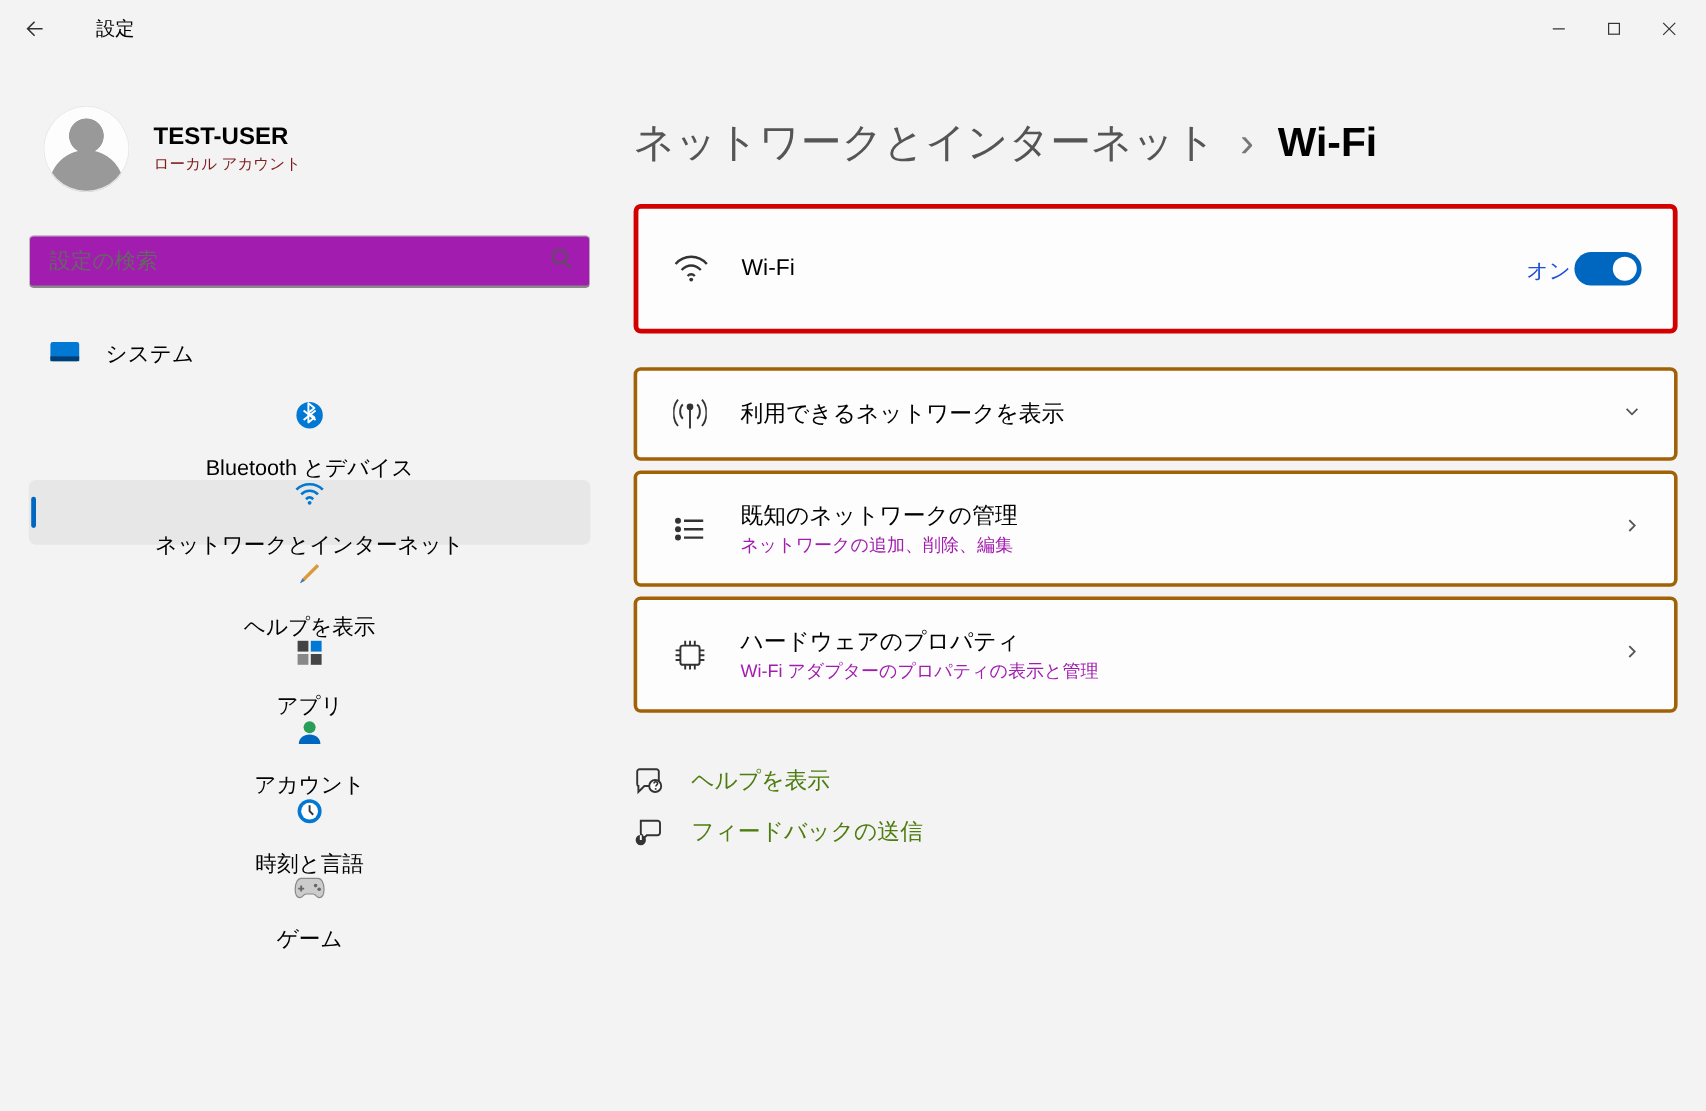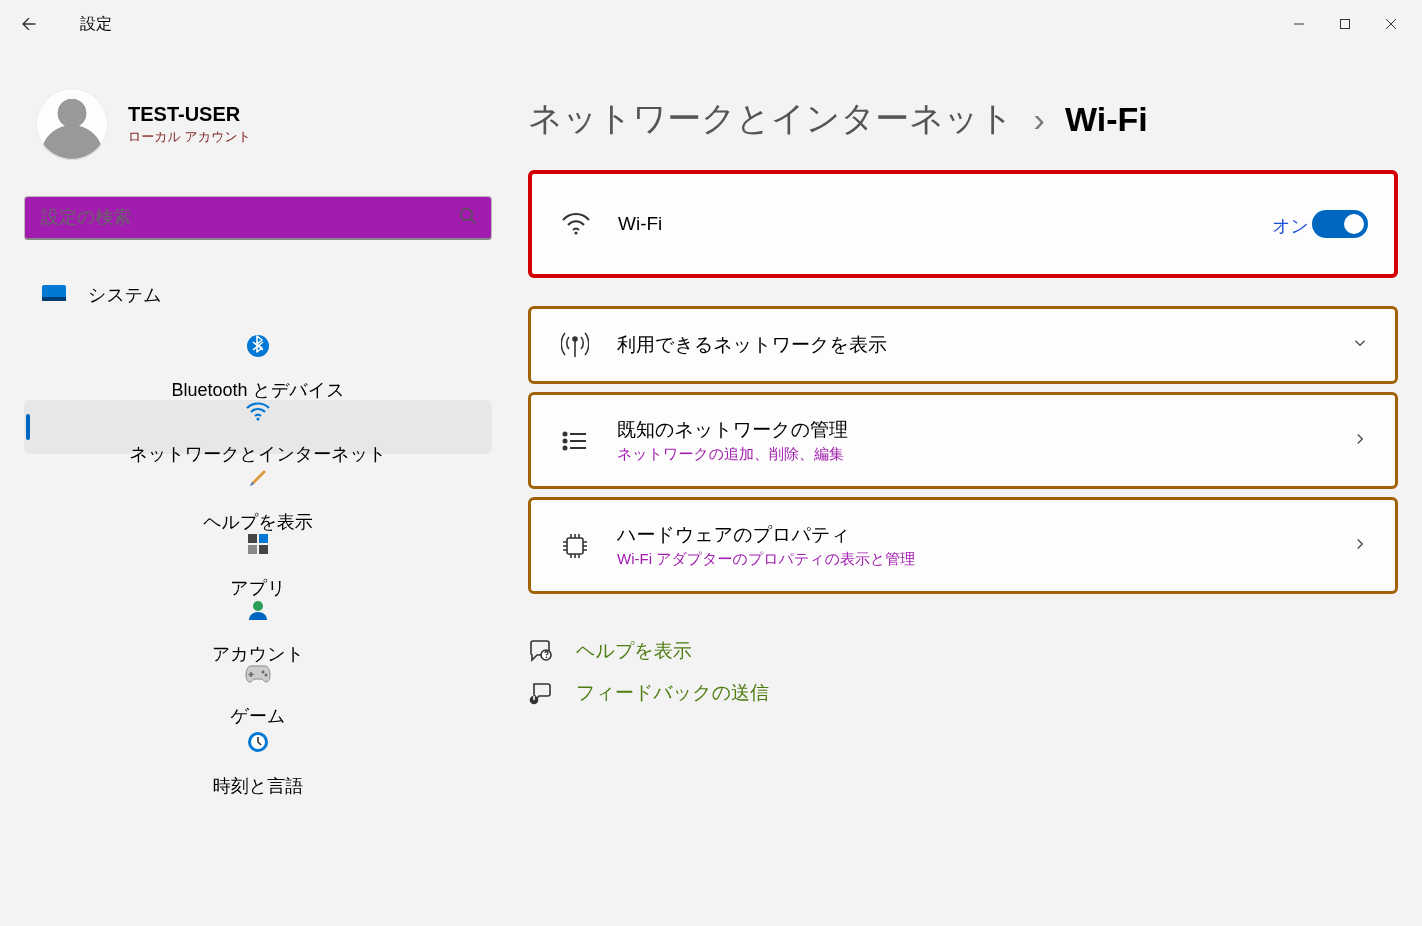--- a/index.html
+++ b/index.html
@@ -159,38 +159,38 @@
         <span class="nav-icon">
             <svg width="24" height="24" viewBox="0 0 24 24">
               <circle cx="12" cy="8" r="5" fill="#2a9d58"></circle>
               <path d="M3 22c0-5 4-8 9-8s9 3 9 8z" fill="#0067c0"></path>
             </svg>
           </span>
         <span>アカウント</span>
       </li>
       <li class="nav-item">
         <span class="nav-icon">
+            <svg width="24" height="24" viewBox="0 0 24 24">
+              <circle cx="12" cy="12" r="10" fill="#0078d4"></circle>
+              <circle cx="12" cy="12" r="7" fill="#fff"></circle>
+              <path d="M12 7v5l3 3" stroke="#333" stroke-width="1.6" fill="none"></path>
+            </svg>
+          </span>
+        <span>時刻と言語</span>
+      </li>
+      <li class="nav-item">
+        <span class="nav-icon">
             <svg width="26" height="20" viewBox="0 0 26 20">
               <path d="M6 2h14c3 0 5 4 5 9s-2 7-4 7c-2 0-3-3-5-3h-6c-2 0-3 3-5 3-2 0-4-2-4-7s2-9 5-9z" fill="#ccc" stroke="#888"></path>
               <circle cx="18" cy="8" r="1.5" fill="#666"></circle>
               <circle cx="21" cy="11" r="1.5" fill="#666"></circle>
               <path d="M6 8v5M3.5 10.5h5" stroke="#666" stroke-width="1.6"></path>
             </svg>
           </span>
         <span>ゲーム</span>
-      </li>
-      <li class="nav-item">
-        <span class="nav-icon">
-            <svg width="24" height="24" viewBox="0 0 24 24">
-              <circle cx="12" cy="12" r="10" fill="#0078d4"></circle>
-              <circle cx="12" cy="12" r="7" fill="#fff"></circle>
-              <path d="M12 7v5l3 3" stroke="#333" stroke-width="1.6" fill="none"></path>
-            </svg>
-          </span>
-        <span>時刻と言語</span>
       </li>
     </ul>
   </aside>
 
   <main class="main">
     <div class="breadcrumb">
       <span class="bc-parent">ネットワークとインターネット</span>
       <span class="bc-sep">›</span>
       <span>Wi-Fi</span>
     </div>

